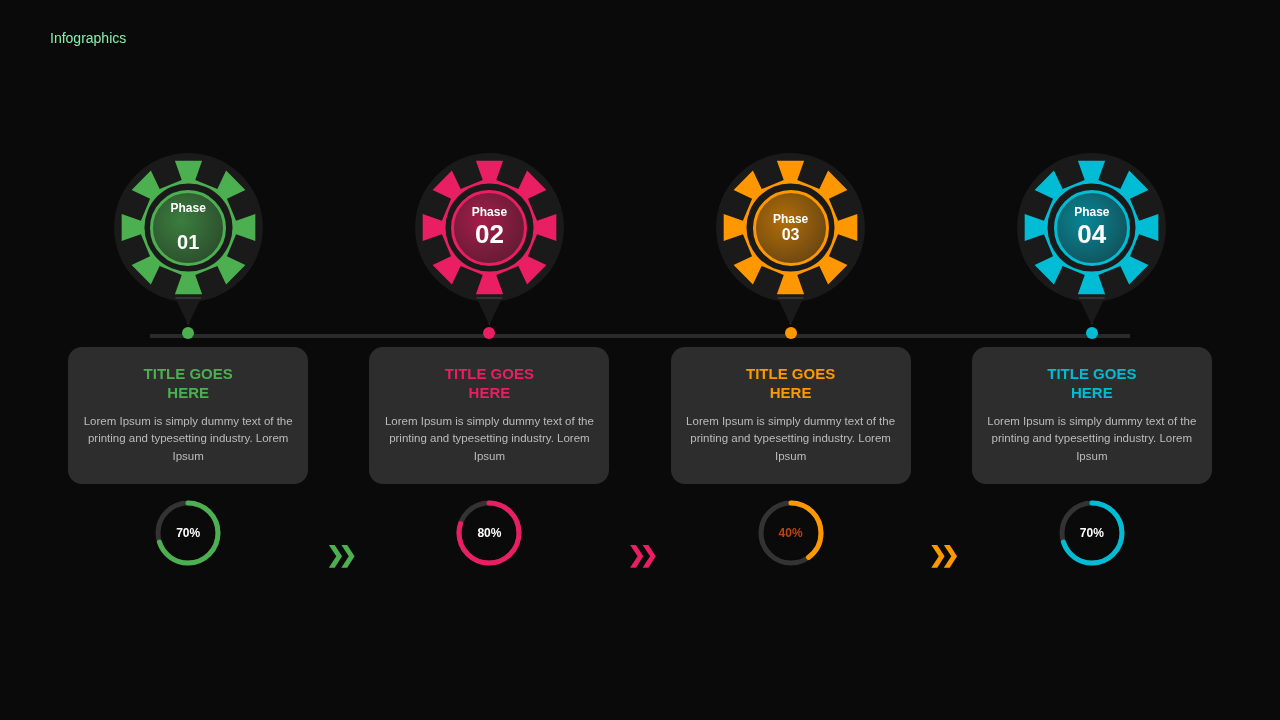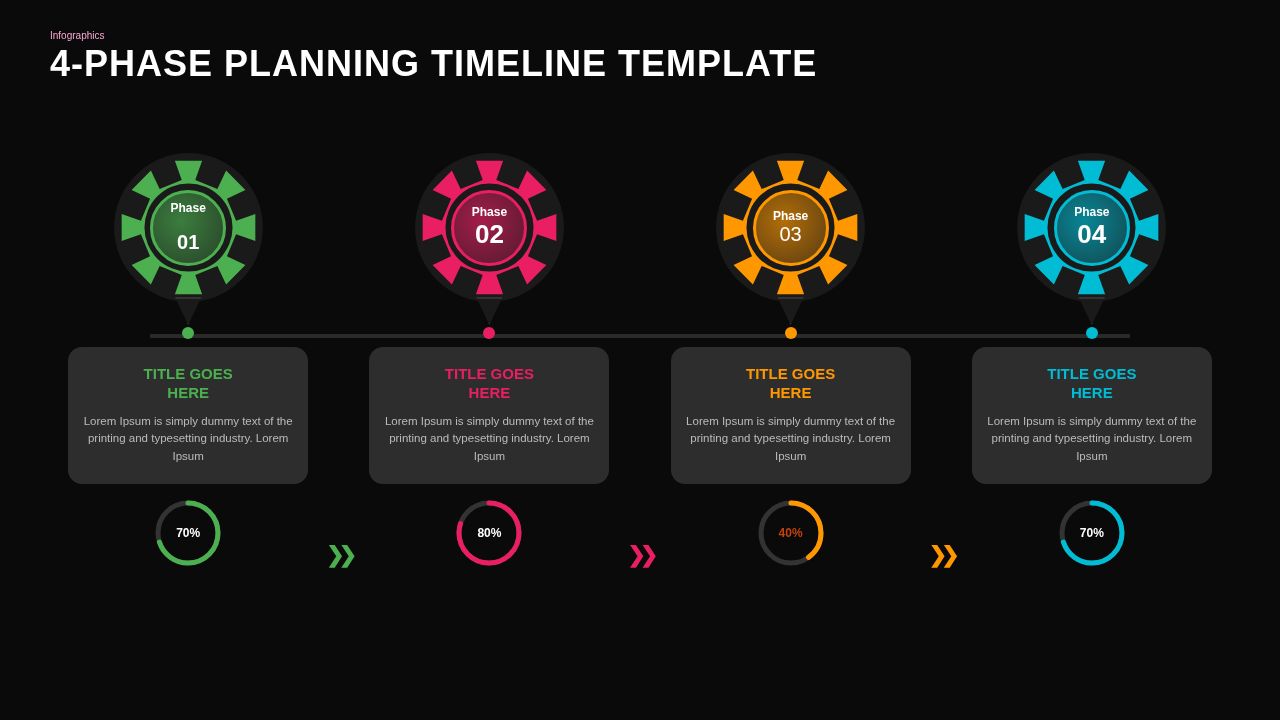--- a/index.html
+++ b/index.html
@@ -12,40 +12,39 @@
       position: relative;
     }
 
     .header {
       position: absolute;
       top: 30px;
       left: 50px;
     }
 
     .infographics-label {
-      color: #f9a8d4;
-      font-size: 10px;
-      margin-bottom: 2px;
+      color: #86efac;
+      font-size: 14px;
+      margin-bottom: 18px;
     }
 
     .main-title {
       color: #ffffff;
       font-size: 36px;
       font-weight: 900;
       letter-spacing: 1px;
       text-transform: uppercase;
     }
 
   </style>
 </head>
 <body>
 
 <div class="header">
   <div class="infographics-label">Infographics</div>
-  <div class="main-title">4-Phase Planning Timeline Template</div>
 </div>
 
 <div id="phases-wrapper" style="position:absolute; top:150px; left:0; right:0; display:flex; justify-content:center;">
 
 <div style="position: relative; width: 1180px; display: flex; align-items: flex-end;">
       <div style="position: absolute; top: 184px; left: 100px; right: 100px; height: 4px; background: rgb(42, 42, 42); z-index: 0;"></div>
       <div style="flex: 1 1 0%; display: flex; flex-direction: column; align-items: center; position: relative; z-index: 1;">
         <div style="position: relative; width: 155px; height: 155px; display: flex; align-items: center; justify-content: center;">
           <svg width="155" height="155" viewBox="0 0 155 155" xmlns="http://www.w3.org/2000/svg" style="position:absolute;top:0;left:0;">
     <circle cx="77.5" cy="77.5" r="74.39999999999999" fill="#1a1a1a"></circle>
@@ -101,21 +100,21 @@
       <div style="display: flex; align-items: center; padding-top: 155px; color: rgb(233, 30, 99); font-size: 22px; font-weight: 900; letter-spacing: -6px; z-index: 2;">❯❯</div>
       <div style="flex: 1 1 0%; display: flex; flex-direction: column; align-items: center; position: relative; z-index: 1;">
         <div style="position: relative; width: 155px; height: 155px; display: flex; align-items: center; justify-content: center;">
           <svg width="155" height="155" viewBox="0 0 155 155" xmlns="http://www.w3.org/2000/svg" style="position:absolute;top:0;left:0;">
     <circle cx="77.5" cy="77.5" r="74.39999999999999" fill="#1a1a1a"></circle>
     <path d="M 70.72969580539915 29.92936324671941 L 63.87977932891745 10.673885427394367 L 91.12022067108256 10.673885427394367 L 84.27030419460085 29.92936324671941 L 106.35019182690873 39.07515215969531 L 115.12224837685895 20.615850827581724 L 134.3841491724183 39.87775162314106 L 115.9248478403047 48.64980817309127 L 125.07063675328058 70.72969580539916 L 144.32611457260563 63.87977932891744 L 144.32611457260563 91.12022067108256 L 125.07063675328058 84.27030419460084 L 115.9248478403047 106.35019182690873 L 134.3841491724183 115.12224837685895 L 115.12224837685895 134.3841491724183 L 106.35019182690873 115.9248478403047 L 84.27030419460085 125.07063675328058 L 91.12022067108256 144.32611457260563 L 63.87977932891745 144.32611457260563 L 70.72969580539915 125.07063675328058 L 48.64980817309128 115.92484784030471 L 39.87775162314106 134.3841491724183 L 20.615850827581724 115.12224837685895 L 39.0751521596953 106.35019182690873 L 29.92936324671941 84.27030419460085 L 10.673885427394367 91.12022067108256 L 10.673885427394367 63.87977932891745 L 29.92936324671941 70.72969580539916 L 39.07515215969529 48.64980817309128 L 20.615850827581717 39.87775162314106 L 39.877751623141044 20.61585082758173 L 48.64980817309124 39.075152159695335 Z" fill="#ff9800"></path>
     <circle cx="77.5" cy="77.5" r="44.05" fill="#1a1a1a"></circle>
   </svg>
           <div style="position: absolute; z-index: 2; width: 76px; height: 76px; border-radius: 50%; background: radial-gradient(circle at 40% 40%, rgba(255, 152, 0, 0.667), rgba(255, 152, 0, 0.267)); border: 3px solid rgb(255, 152, 0); display: flex; flex-direction: column; align-items: center; justify-content: center; color: white; font-weight: bold; text-align: center;">
             <div style="font-size:12px; font-weight:700;">Phase</div>
-                     <div style="font-size:20px; font-weight:400;">03</div>
+                     <div style="font-size:16px; font-weight:700;">03</div>
           </div>
         </div>
         <div style="display: flex; flex-direction: column; align-items: center; margin-top: -8px;">
           <div style="width: 38px; height: 28px; background: rgb(26, 26, 26); clip-path: polygon(15% 0%, 85% 0%, 50% 100%); border: 2px solid rgb(51, 51, 51);"></div>
           <div style="width: 12px; height: 12px; border-radius: 50%; background: rgb(255, 152, 0); margin-top: 2px;"></div>
         </div>
         <div style="background: rgb(45, 45, 45); border-radius: 14px; padding: 18px 14px; width: 240px; text-align: center; margin-top: 8px;">
           <div style="color: rgb(255, 152, 0); font-size: 15px; font-weight: 900; text-transform: uppercase; margin-bottom: 10px; line-height: 1.25;">TITLE GOES<br>HERE</div>
           <div style="color: rgb(187, 187, 187); font-size: 11.5px; line-height: 1.55; text-align: center;">Lorem Ipsum is simply dummy text of the printing and typesetting industry. Lorem Ipsum</div>
         </div>

